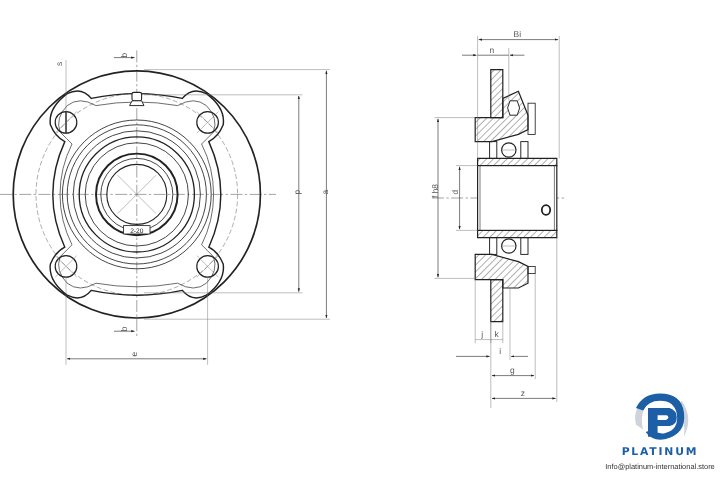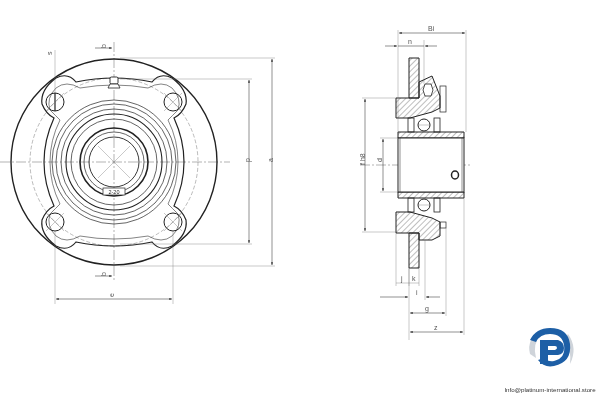--- a/index.html
+++ b/index.html
@@ -188,14 +188,15 @@
   </g>
 </svg>
 
 <div class="logo">
   <svg class="logo-mark" viewBox="0 0 56 50" xmlns="http://www.w3.org/2000/svg">
     <path d="M8,30 Q4,14 20,8 Q10,20 14,34 Z" fill="#cfd4da"></path>
     <path d="M46,10 Q56,24 48,40 Q50,26 42,16 Z" fill="#cfd4da"></path>
     <path d="M28,4 Q46,4 48,20 Q50,38 32,42 Q22,44 16,36 L22,34 Q26,38 32,37 Q44,34 42,21 Q40,10 28,10 Q18,10 14,18 L8,16 Q14,4 28,4 Z" fill="#1d5fa6"></path>
     <path d="M18,16 L36,16 Q42,18 42,24 Q42,30 36,31 L26,31 L26,40 L18,40 Z M26,22 L26,26 L33,26 Q35,25 35,24 Q35,22 33,22 Z" fill="#1d5fa6"></path>
   </svg>
+  <div class="brand">PLATINUM</div>
   <div class="email">Info@platinum-international.store</div>
 </div>
 
 </body></html>

